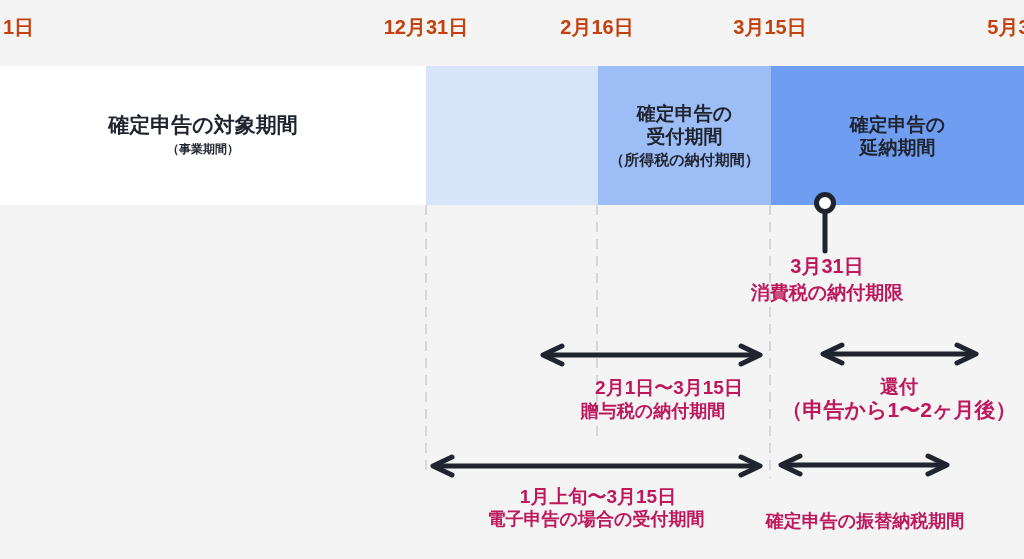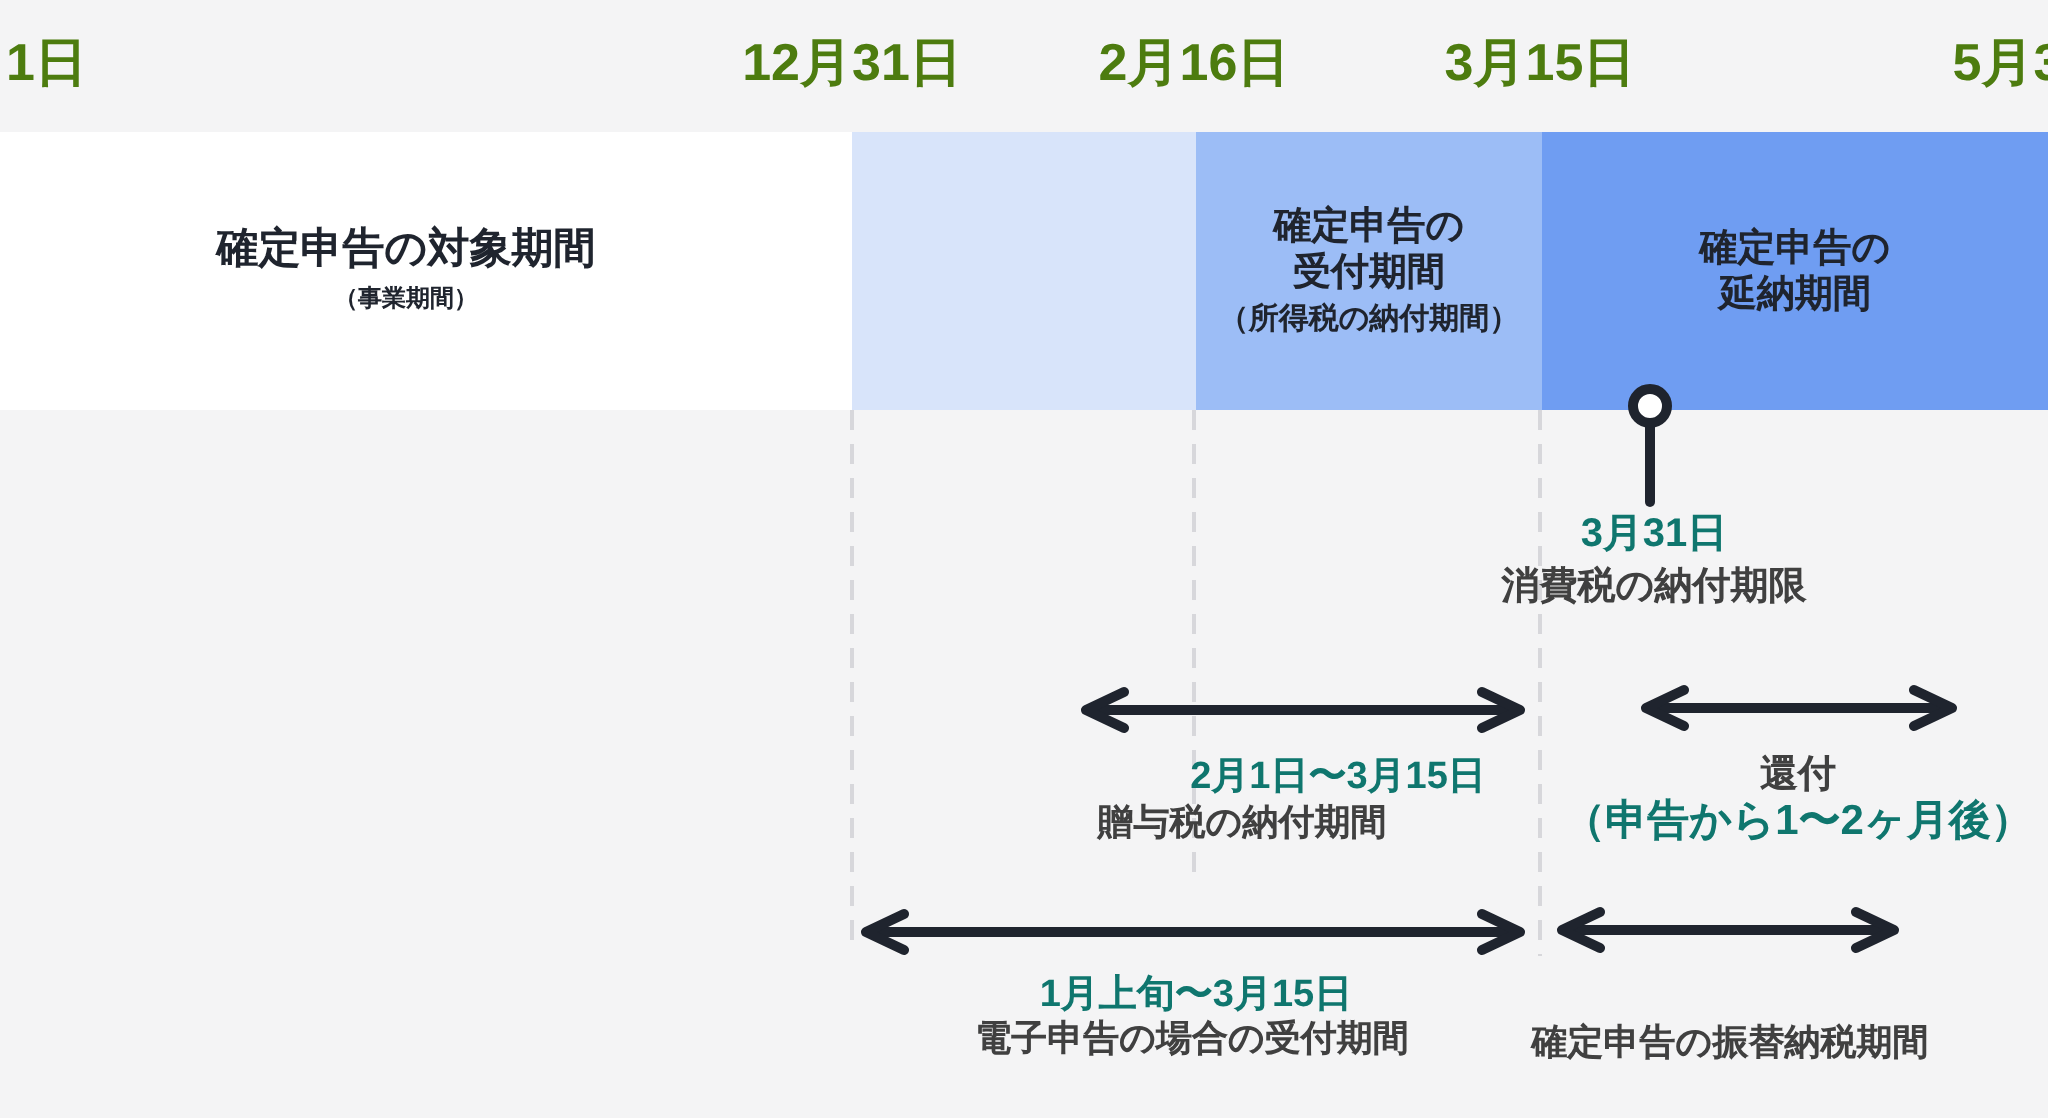--- a/index.html
+++ b/index.html
@@ -7,22 +7,22 @@
     position:relative;
     width:1024px;height:559px;
     background:#f4f4f5;
     overflow:hidden;
     font-family:"Liberation Sans", sans-serif;
     color:#1f242e;
   }
   
   .date-label{
     position:absolute;top:14px;
-    font-size:26px;font-weight:bold;
-    white-space:nowrap;color:#4d7c0f;
+    font-size:20px;font-weight:bold;
+    white-space:nowrap;color:#c2410c;
   }
   .date-center{transform:translateX(-50%);}
   .d0{left:3px;}
   .d1{left:426px;}
   .d2{left:597px;}
   .d3{left:770px;}
   .d4{left:1024px;}
   
   .band{position:absolute;left:0;top:66px;width:1024px;height:139px;}
   .band-sec{
@@ -52,26 +52,26 @@
   .arrow{position:absolute;}
   .arr-a{left:538px;top:343px;}
   .arr-b{left:818px;top:342px;}
   .arr-c{left:428px;top:454px;}
   .arr-d{left:776px;top:453px;}
   
   .ann{
     position:absolute;transform:translateX(-50%);
     font-weight:bold;white-space:nowrap;text-align:center;
   }
-  .ann-black{color:#0f766e;}
-  .ann-blue{color:#404040;}
+  .ann-black{color:#be185d;}
+  .ann-blue{color:#be185d;}
   .t-pin-date{left:827px;top:253px;font-size:20px;}
   .t-pin-label{left:827px;top:280px;font-size:19px;}
   .t-gift-range{left:669px;top:375px;font-size:19px;}
-  .t-gift-label{left:621px;top:399px;font-size:18px;}
+  .t-gift-label{left:653px;top:399px;font-size:18px;}
   .t-refund-label{left:899px;top:374px;font-size:19px;}
   .t-refund-note{left:899px;top:396px;font-size:21px;}
   .t-efile-range{left:598px;top:484px;font-size:19px;}
   .t-efile-label{left:596px;top:507px;font-size:18px;}
   .t-transfer-range{left:862px;top:485px;font-size:19px;}
   .t-transfer-label{left:865px;top:509px;font-size:18px;}
   .arrow svg{display:block;}
 </style>
 </head>
 <body>

